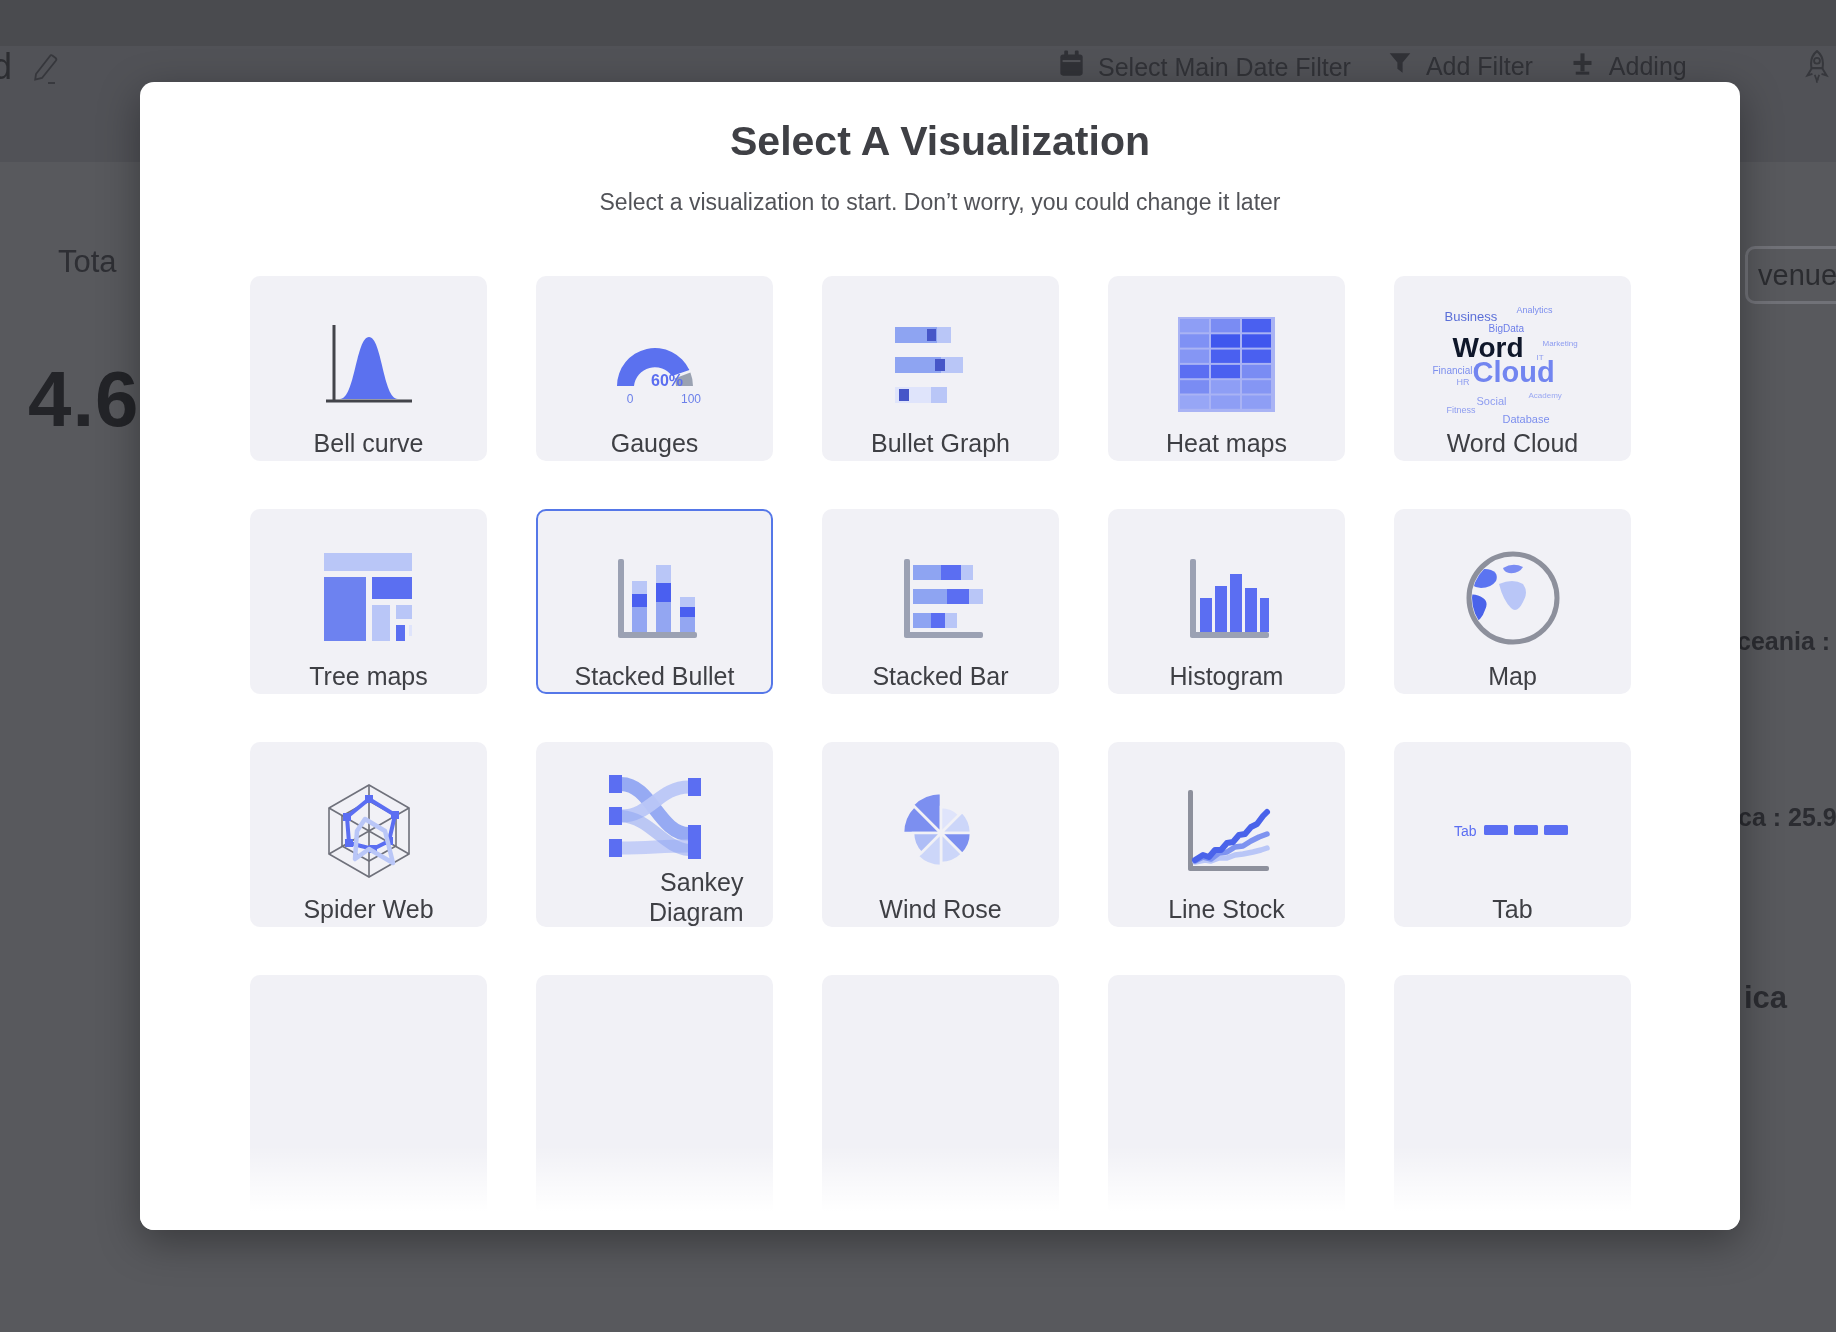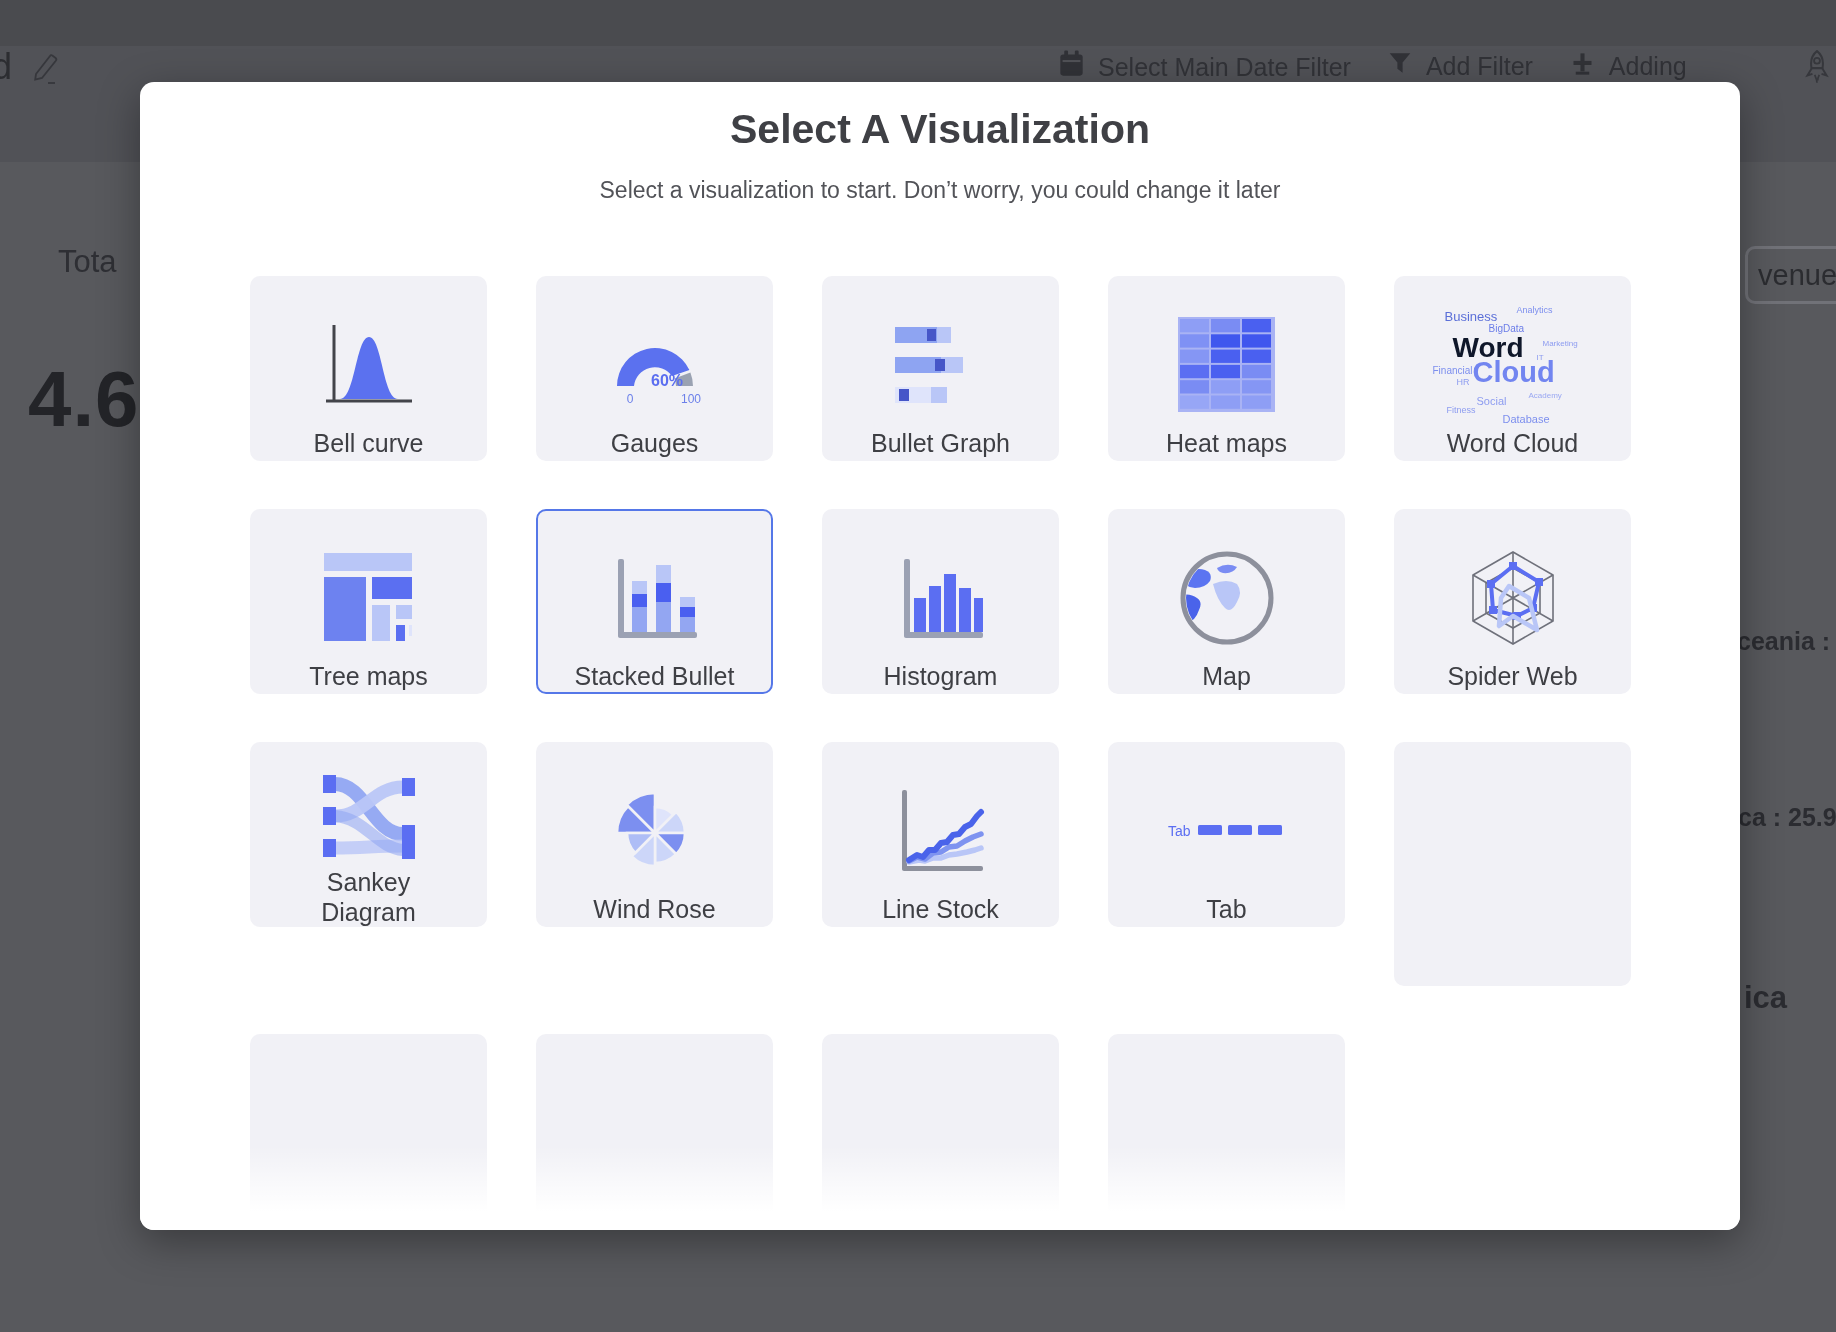--- a/index.html
+++ b/index.html
@@ -19,29 +19,29 @@
   .bg-rev-chip{position:absolute;left:1745px;top:246px;width:130px;height:58px;border:3px solid #717278;
                border-radius:10px;display:flex;align-items:center;padding-left:10px;
                font-size:29px;color:#2b2c30;box-sizing:border-box;}
   .bg-frag{position:absolute;font-weight:700;color:#2b2c31;white-space:nowrap;}
   .bg-frag-oceania{left:1737px;top:627px;font-size:25px;}
   .bg-frag-africa{left:1738px;top:803px;font-size:25px;}
   .bg-frag-ica{left:1744px;top:980px;font-size:31px;}
   
   .modal{position:absolute;left:140px;top:82px;width:1600px;height:1148px;background:#ffffff;
          border-radius:14px;overflow:hidden;box-shadow:0 12px 40px rgba(0,0,0,.35);}
-  .modal-title{margin:0;padding-top:24px;text-align:center;font-size:41px;font-weight:700;color:#3f4045;}
+  .modal-title{margin:0;padding-top:36px;text-align:center;font-size:41px;font-weight:700;color:#3f4045;}
   .modal-subtitle{margin:0;padding-top:24px;text-align:center;font-size:23px;color:#525358;}
   .grid{position:absolute;left:110px;top:194px;width:1381px;
         display:grid;grid-template-columns:repeat(5,237px);column-gap:49px;row-gap:48px;}
   .card{height:185px;background:#f1f1f6;border-radius:10px;box-sizing:border-box;
         display:flex;flex-direction:column;align-items:center;padding-top:26px;cursor:pointer;}
   .card.selected{border:2.5px solid #5577e8;padding-top:24px;}
   .card-icon{height:126px;display:flex;align-items:center;justify-content:center;}
-  .card-label{font-size:25px;font-weight:500;color:#3e3f44;text-align:center;
+  .card-label{font-size:25px;font-weight:500;color:#3e3f44;text-align:right;
               line-height:30px;max-width:178px;}
   .card.stub{height:244px;}
   .modal-fade{position:absolute;left:0;bottom:0;width:100%;height:84px;pointer-events:none;
               background:linear-gradient(to bottom,rgba(255,255,255,0) 0%,#ffffff 78%);}
   
   .wc{position:relative;width:164px;height:122px;}
   .wc span{position:absolute;white-space:nowrap;line-height:1;}
 </style>
 </head>
 <body>
@@ -225,20 +225,38 @@
     <rect x="75" y="66" width="15" height="15" fill="#93a6f2"></rect>
           </svg>
         </div>
         <div class="card-label">Stacked Bullet</div>
       </div>
       <div class="card">
         <div class="card-icon">
           <svg width="100" height="94" viewBox="0 0 100 94">
     <rect x="13" y="8" width="6" height="78" rx="2" fill="#9ba1b3"></rect>
             <rect x="13" y="81" width="79" height="6" rx="2" fill="#9ba1b3"></rect>
+    <rect x="22" y="14" width="28" height="15" fill="#8ea4f2"></rect>
+    <rect x="50" y="14" width="20" height="15" fill="#5b6ef2"></rect>
+    <rect x="70" y="14" width="12" height="15" fill="#b9c6f7"></rect>
+    <rect x="22" y="38" width="34" height="15" fill="#8ea4f2"></rect>
+    <rect x="56" y="38" width="22" height="15" fill="#5b6ef2"></rect>
+    <rect x="78" y="38" width="14" height="15" fill="#b9c6f7"></rect>
+    <rect x="22" y="62" width="18" height="15" fill="#8ea4f2"></rect>
+    <rect x="40" y="62" width="14" height="15" fill="#5b6ef2"></rect>
+    <rect x="54" y="62" width="12" height="15" fill="#b9c6f7"></rect>
+          </svg>
+        </div>
+        <div class="card-label">Stacked Bar</div>
+      </div>
+      <div class="card">
+        <div class="card-icon">
+          <svg width="100" height="94" viewBox="0 0 100 94">
+    <rect x="13" y="8" width="6" height="78" rx="2" fill="#9ba1b3"></rect>
+            <rect x="13" y="81" width="79" height="6" rx="2" fill="#9ba1b3"></rect>
     <rect x="23" y="47" width="12" height="34" fill="#5b6ef2"></rect>
     <rect x="38" y="35" width="12" height="46" fill="#5b6ef2"></rect>
     <rect x="53" y="23" width="12" height="58" fill="#5b6ef2"></rect>
     <rect x="68" y="37" width="12" height="44" fill="#5b6ef2"></rect>
     <rect x="83" y="47" width="9" height="34" fill="#5b6ef2"></rect>
           </svg>
         </div>
         <div class="card-label">Histogram</div>
       </div>
       <div class="card">

